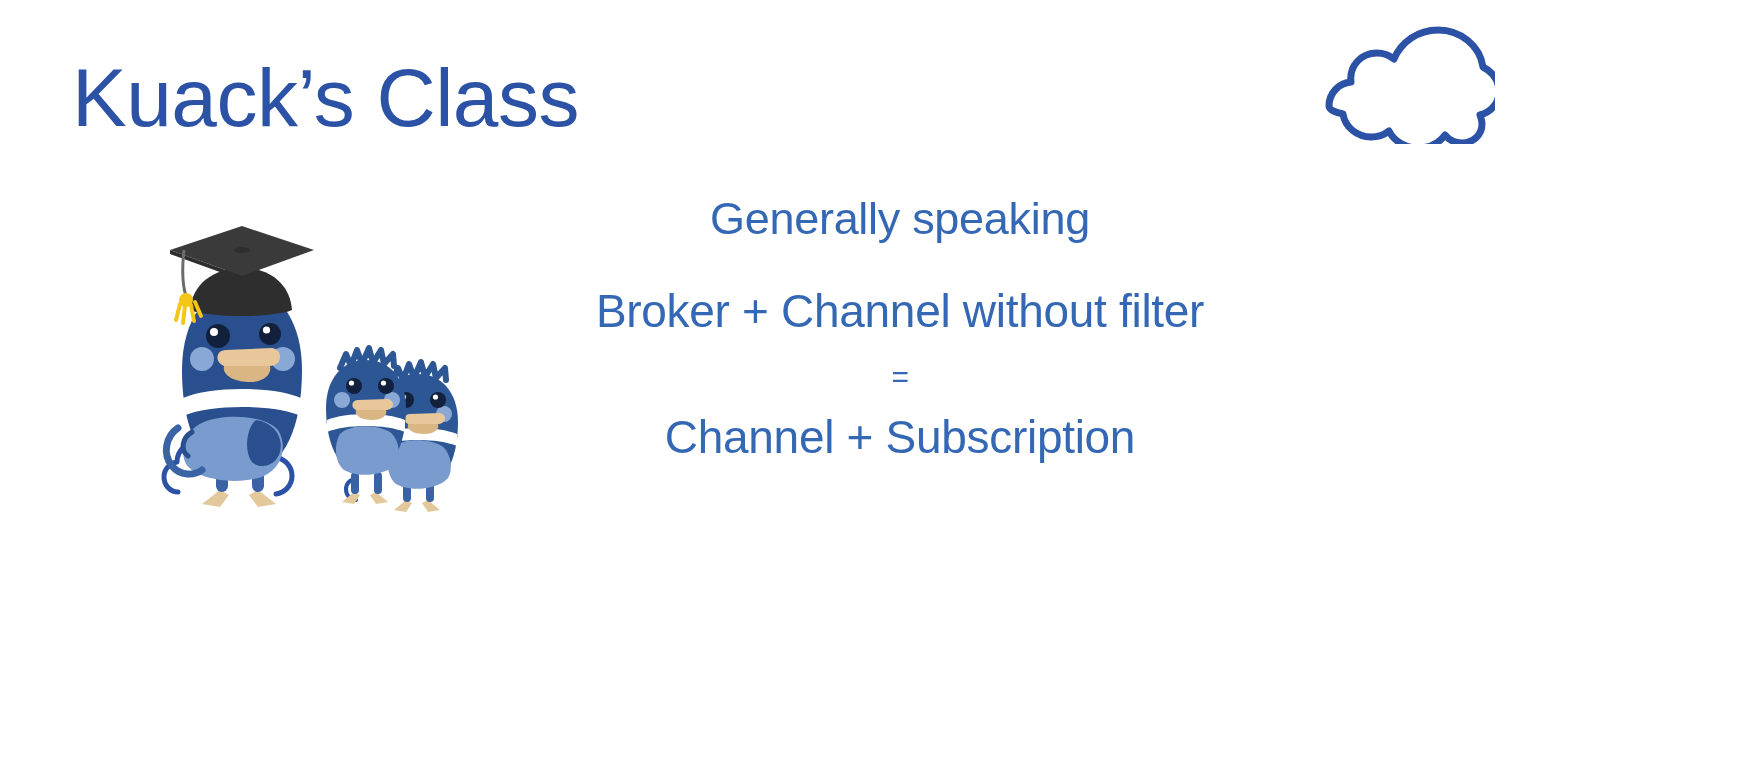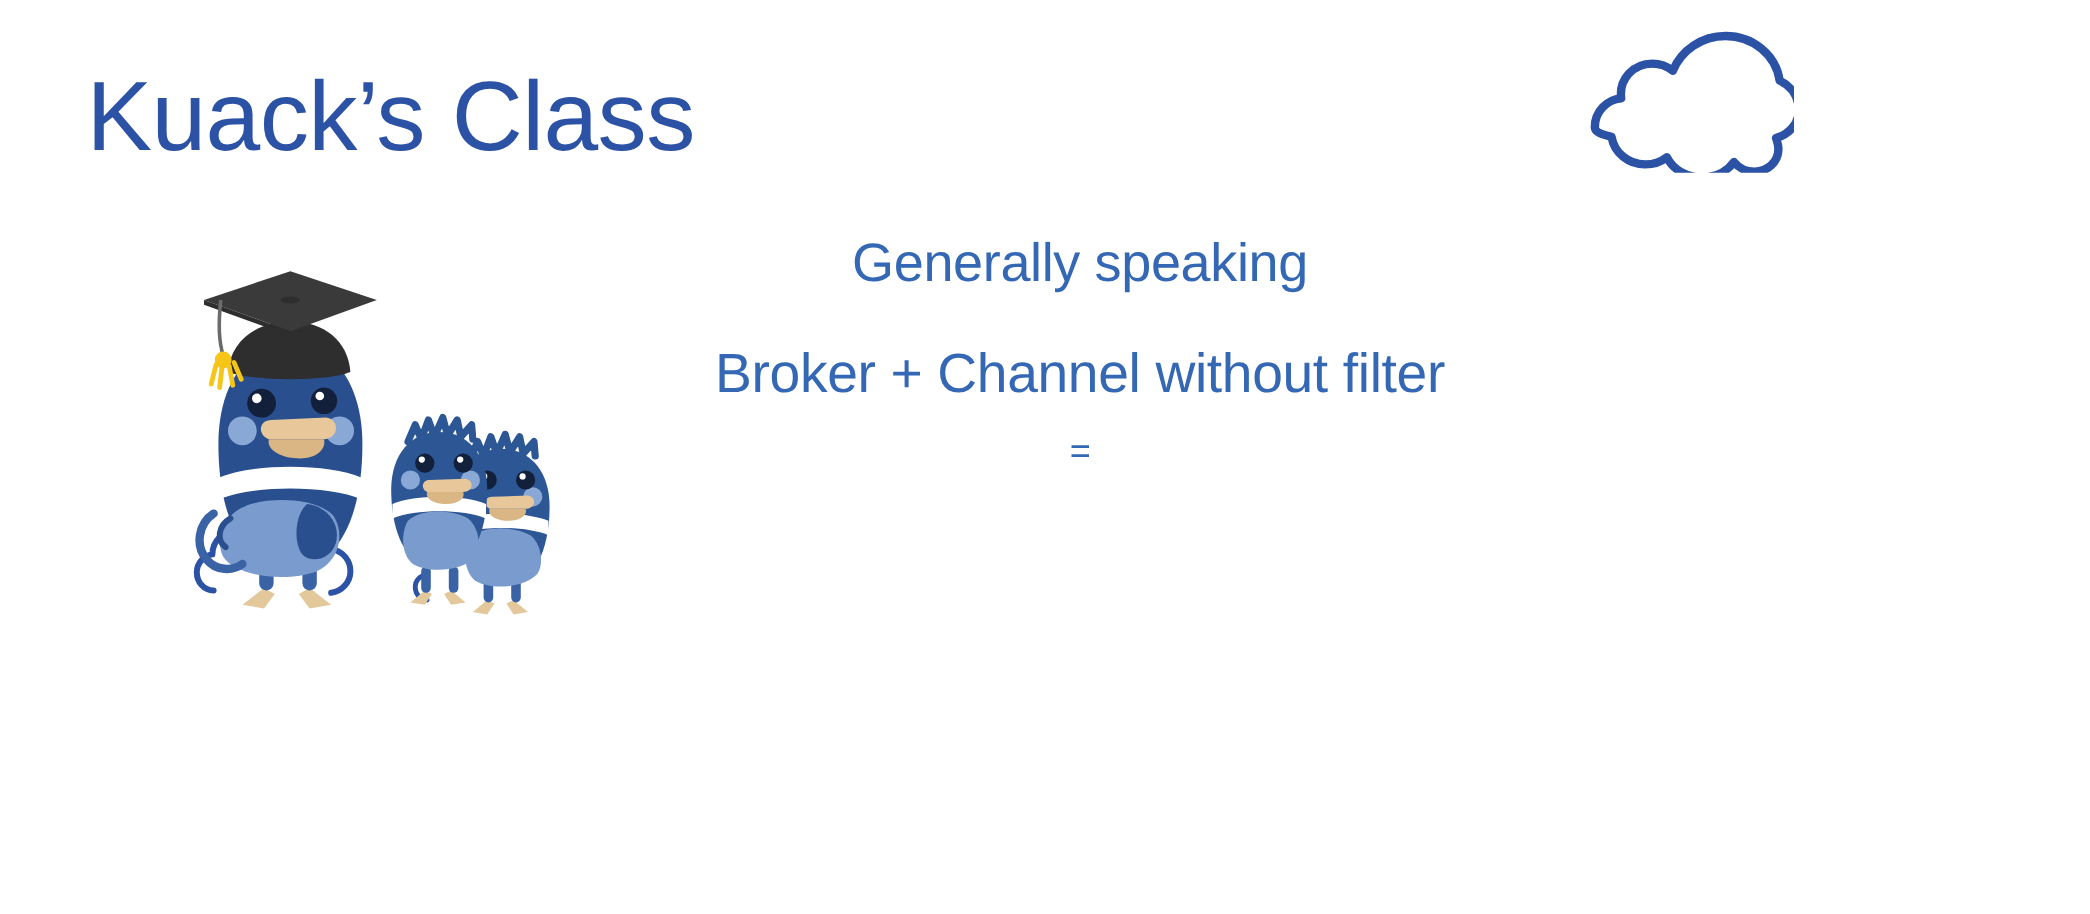--- a/index.html
+++ b/index.html
@@ -253,20 +253,21 @@
 
   <div id="body-text">
     <div class="body-line line-generally">Generally speaking</div>
 
     <div class="body-line line-equation">
       <span>Broker + Channel </span><span class="bold-word">without</span><span> filter</span>
     </div>
 
     <div class="body-line line-equals">=</div>
 
+    <div class="body-line line-result">Channel + Subscription</div>
   </div>
 
   <div id="knative-logo">
     <svg viewBox="0 0 100 92" width="100" height="92" aria-hidden="true">
 
       <path d="M33 6 L 68 20 L 75 58 L 46 82 L 12 68 L 5 30 Z" fill="#2d5ba4"></path>
 
       <path d="M68 2 L 86 8 L 92 26 L 80 40 L 62 36 L 56 18 Z" fill="#6f93c8"></path>
 
       <text x="24" y="63" font-family="Liberation Sans, sans-serif" font-size="44" font-weight="700" fill="#ffffff">K</text>

